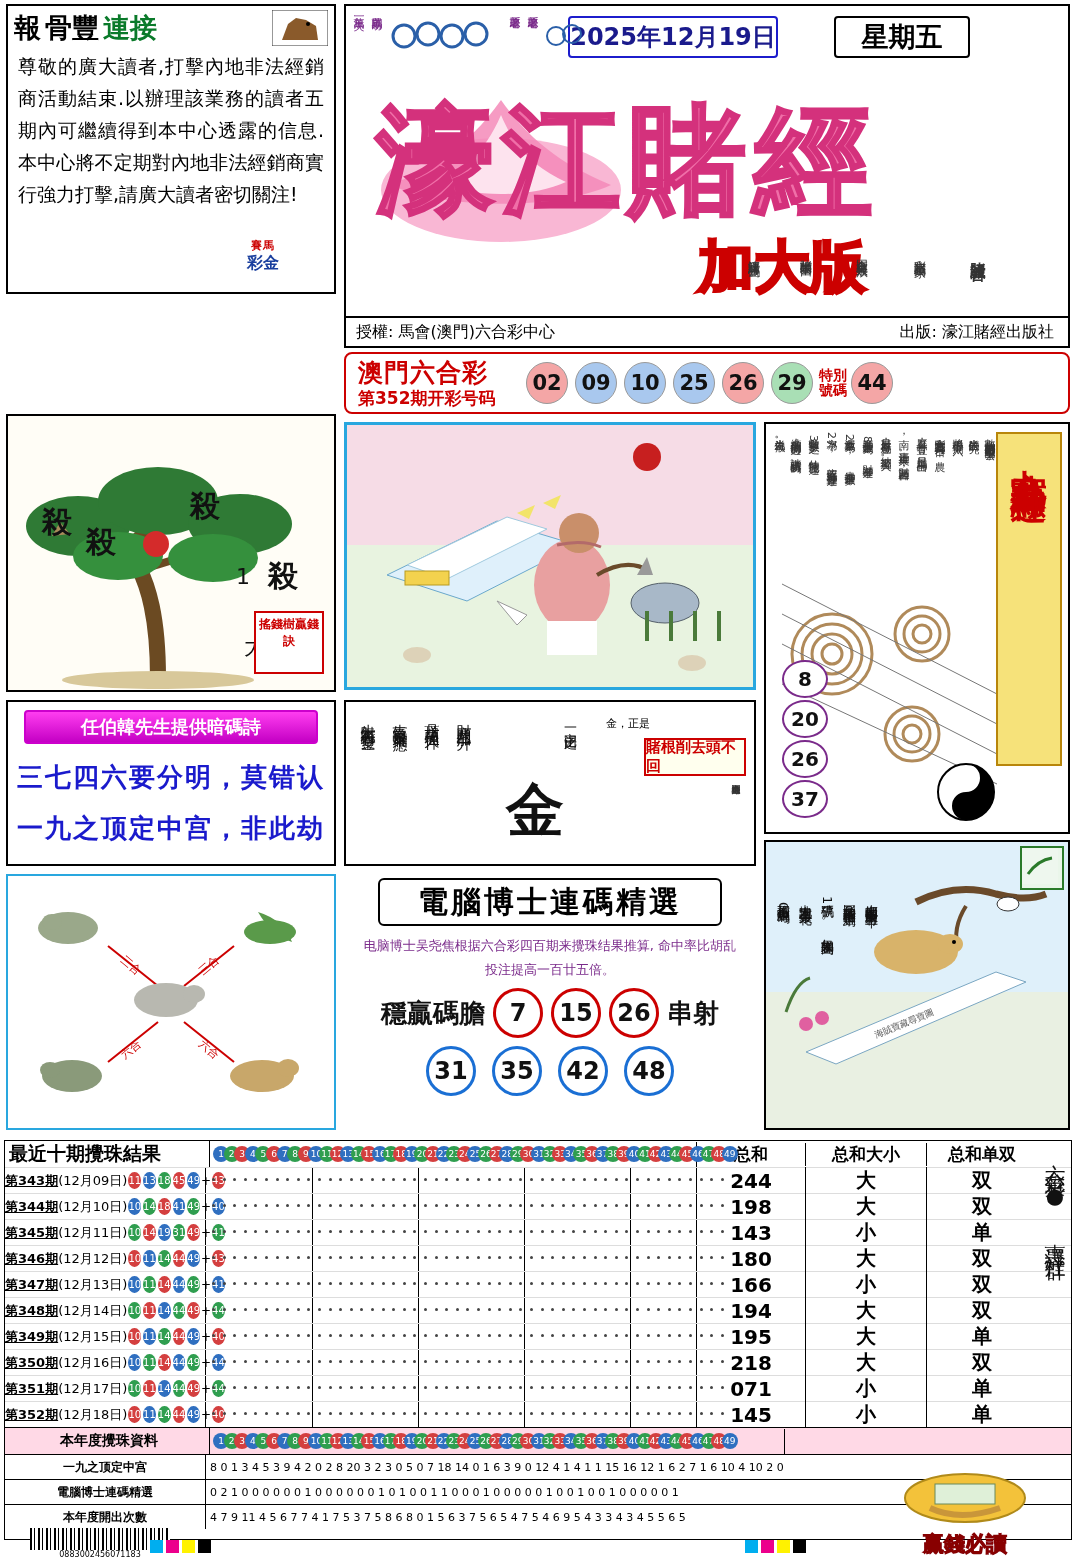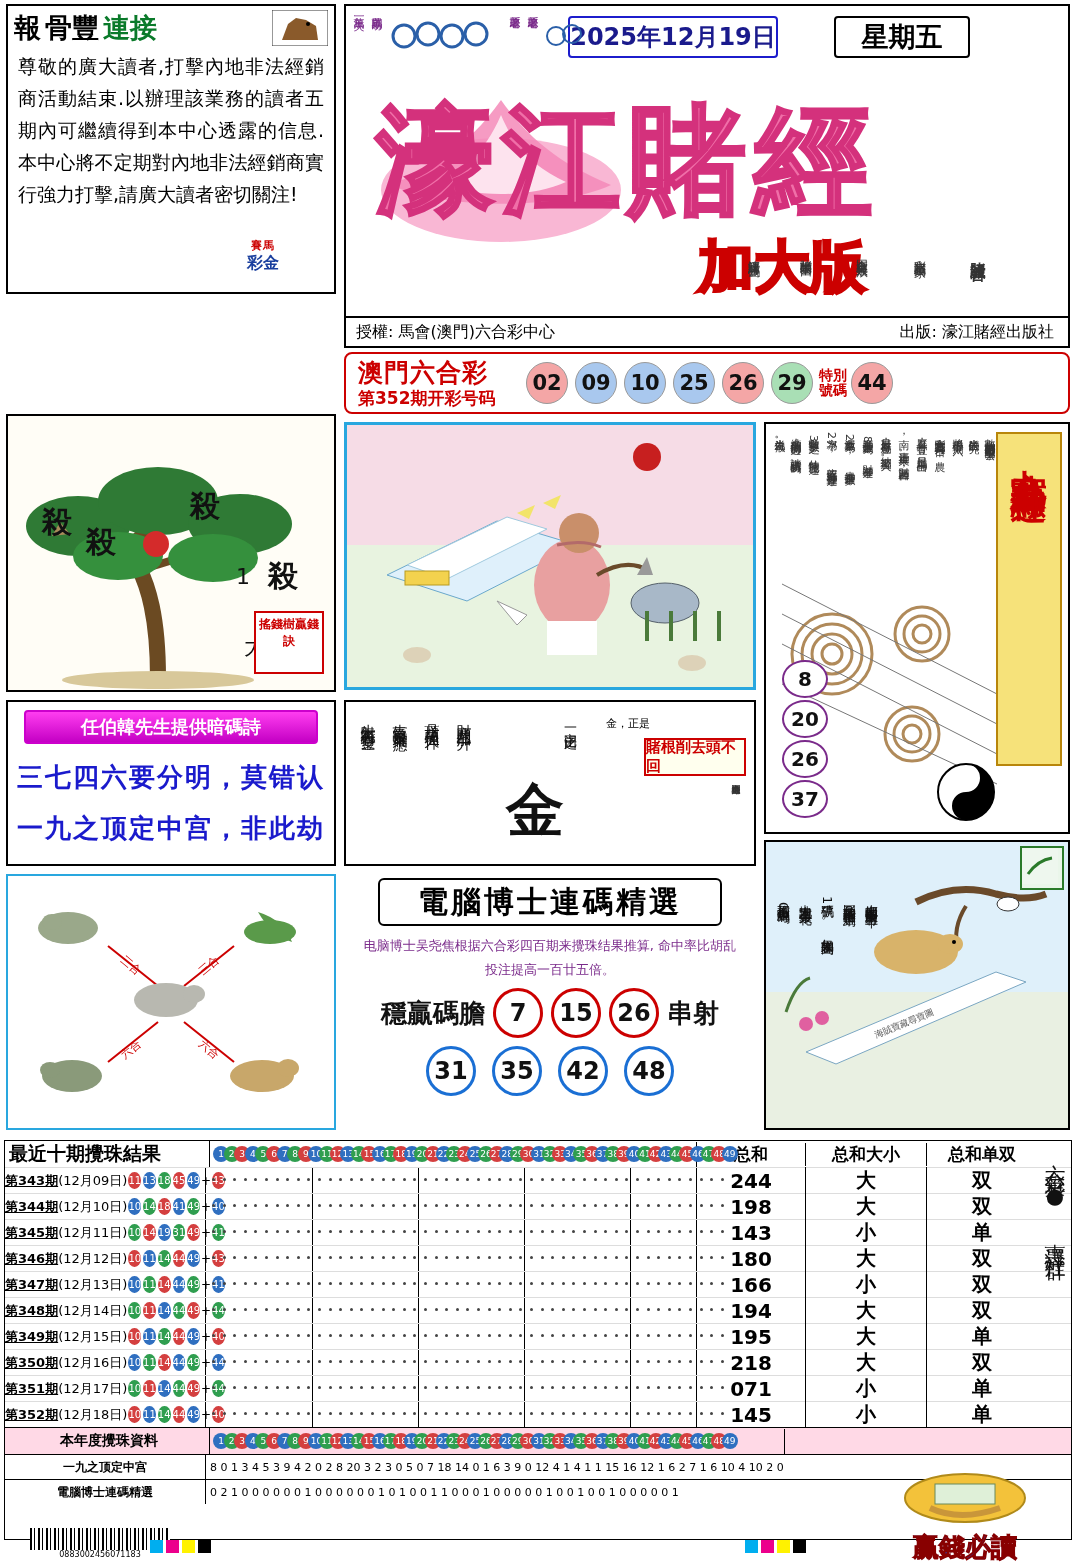--- a/index.html
+++ b/index.html
@@ -141,21 +141,21 @@
   .footrow .nums{flex:1;display:flex;align-items:center;font-size:11px;letter-spacing:0px;padding-left:4px;}
   .pinkrow{background:#ffd9e6;}
 
   
   #barcode{left:30px;top:1528px;width:140px;height:30px;}
   #barcode .bars{height:22px;background:repeating-linear-gradient(90deg,#000 0 2px,#fff 2px 4px,#000 4px 5px,#fff 5px 8px);}
   #barcode .code{font-size:8px;text-align:center;}
   .cmyk{position:absolute;display:flex;gap:3px;}
   .cmyk i{width:13px;height:13px;display:block;}
   .goldbtn{position:absolute;left:880px;top:1470px;width:170px;height:80px;}
-  .goldbtn .t{font-size:26px;font-weight:bold;color:#1d4ed8;text-align:center;-webkit-text-stroke:1px #800;}
+  .goldbtn .t{font-size:21px;font-weight:bold;color:#1d4ed8;text-align:center;-webkit-text-stroke:1px #800;}
 </style>
 </head>
 <body>
 
 <div class="page">
 
   <div class="abs" id="notice">
     <div class="hdr">
       <span class="c1">報</span>
       <span class="c1">骨豐</span>
@@ -1287,20 +1287,24 @@
     </div>
     <div id="footer-rows">
         <div class="footrow">
           <div class="lab">一九之顶定中宫</div>
           <div class="nums">8 0 1 3 4 5 3 9 4 2 0 2 8 20 3 2 3 0 5 0 7 18 14 0 1 6 3 9 0 12 4 1 4 1 1 15 16 12 1 6 2 7 1 6 10 4 10 2 0</div>
         </div>
         <div class="footrow">
           <div class="lab">電腦博士連碼精選</div>
           <div class="nums">0 2 1 0 0 0 0 0 0 1 0 0 0 0 0 0 1 0 1 0 0 1 1 0 0 0 1 0 0 0 0 0 1 0 0 1 0 0 1 0 0 0 0 0 1</div>
         </div>
+        <div class="footrow">
+          <div class="lab">本年度開出次數</div>
+          <div class="nums">4 7 9 11 4 5 6 7 7 4 1 7 5 3 7 5 8 6 8 0 1 5 6 3 7 5 6 5 4 7 5 4 6 9 5 4 3 3 4 3 4 5 5 6 5</div>
+        </div>
       </div>
 
     <div class="side-vert">六合彩劵 ● 惠澤社群</div>
   </div>
 
   <div class="goldbtn">
     <svg width="170" height="56">
       <ellipse cx="85" cy="28" rx="60" ry="24" fill="#f3c23a" stroke="#b08a1a" stroke-width="2"></ellipse>
       <rect x="55" y="14" width="60" height="20" fill="#dff0d8" stroke="#6a8a5a"></rect>
       <path d="M50 38 q30 14 70 0" stroke="#c9963a" stroke-width="6" fill="none"></path>

